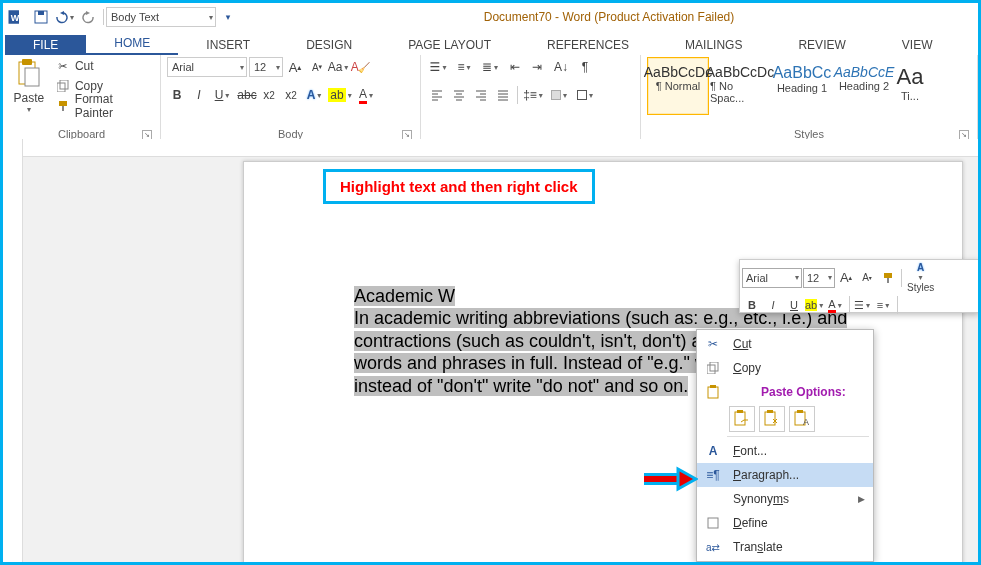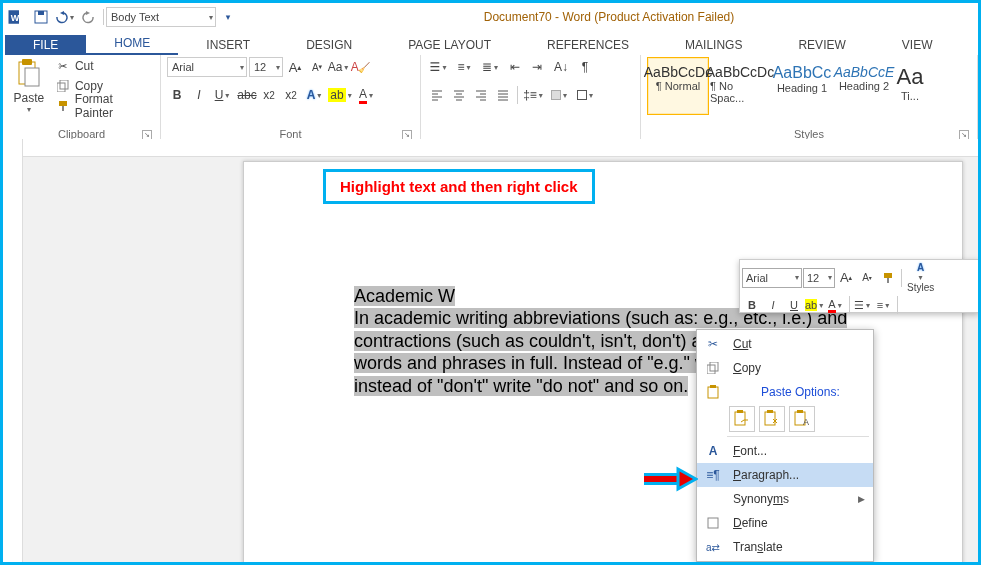--- a/index.html
+++ b/index.html
@@ -58,21 +58,21 @@
   .mt-size { width:32px; height:20px; border:1px solid #aaa; font-size:11px; padding-left:3px; display:flex; align-items:center; justify-content:space-between;}
   .mt-btn { width:20px; height:20px; display:flex; align-items:center; justify-content:center; font-size:11px; }
   .mt-styles { display:flex; flex-direction:column; align-items:center; font-size:10px; padding:0 2px;}
   .sep-v { width:1px; height:18px; background:#ccc; margin:0 2px;}
 
   .contextmenu { position:absolute; left:693px; top:326px; width:178px; background:#fff; border:1px solid #bbb; box-shadow:0 2px 8px rgba(0,0,0,.3); z-index:5; padding:2px 0; }
   .cm-item { display:flex; align-items:center; height:24px; font-size:12px; color:#333; padding-left:6px; gap:10px; }
   .cm-item .ic { width:20px; display:flex; justify-content:center; color:#2b579a;}
   .cm-item.hover { background:#c6dcf4; }
   .cm-sep { height:1px; background:#ddd; margin:2px 4px 2px 30px; }
-  .cm-label { color:#1d4ed8; font-weight:normal;padding-left:28px; }
+  .cm-label { color:#a21caf; font-weight:bold;padding-left:28px; }
   .paste-opts { padding-left:32px; display:flex; gap:4px; height:30px; align-items:center;}
   .po-btn { width:26px; height:26px; border:1px solid #ccc; display:flex; align-items:center; justify-content:center;}
   .cm-sub { margin-left:auto; padding-right:8px; color:#666; font-size:9px;}
   .underline-letter { text-decoration: underline; }
 
   .arrow-pointer { position:absolute; left:637px; top:462px; z-index:6; }
 
   .dd { font-size:8px; color:#666; padding:0 2px;}
 </style>
 </head>
@@ -216,21 +216,21 @@
           <div class="btn24">
               <span style="background:#ff0;padding:0 2px;">ab</span>
               <span class="dd">▾</span>
             </div>
           <div class="btn24">
               <span style="border-bottom:3px solid red;">A</span>
               <span class="dd">▾</span>
             </div>
         </div>
       </div>
-      <div class="group-label"><span>Font</span><span class="dl">↘</span></div>
+      <div class="group-label"><span>Body</span><span class="dl">↘</span></div>
     </div>
 
     <div class="group" style="width:220px">
       <div class="group-content" style="flex-direction:column;">
         <div class="font-top">
           <div class="btn24">☰<span class="dd">▾</span></div>
           <div class="btn24">≡<span class="dd">▾</span></div>
           <div class="btn24">≣<span class="dd">▾</span></div>
           <div class="btn20">⇤</div>
           <div class="btn20">⇥</div>

